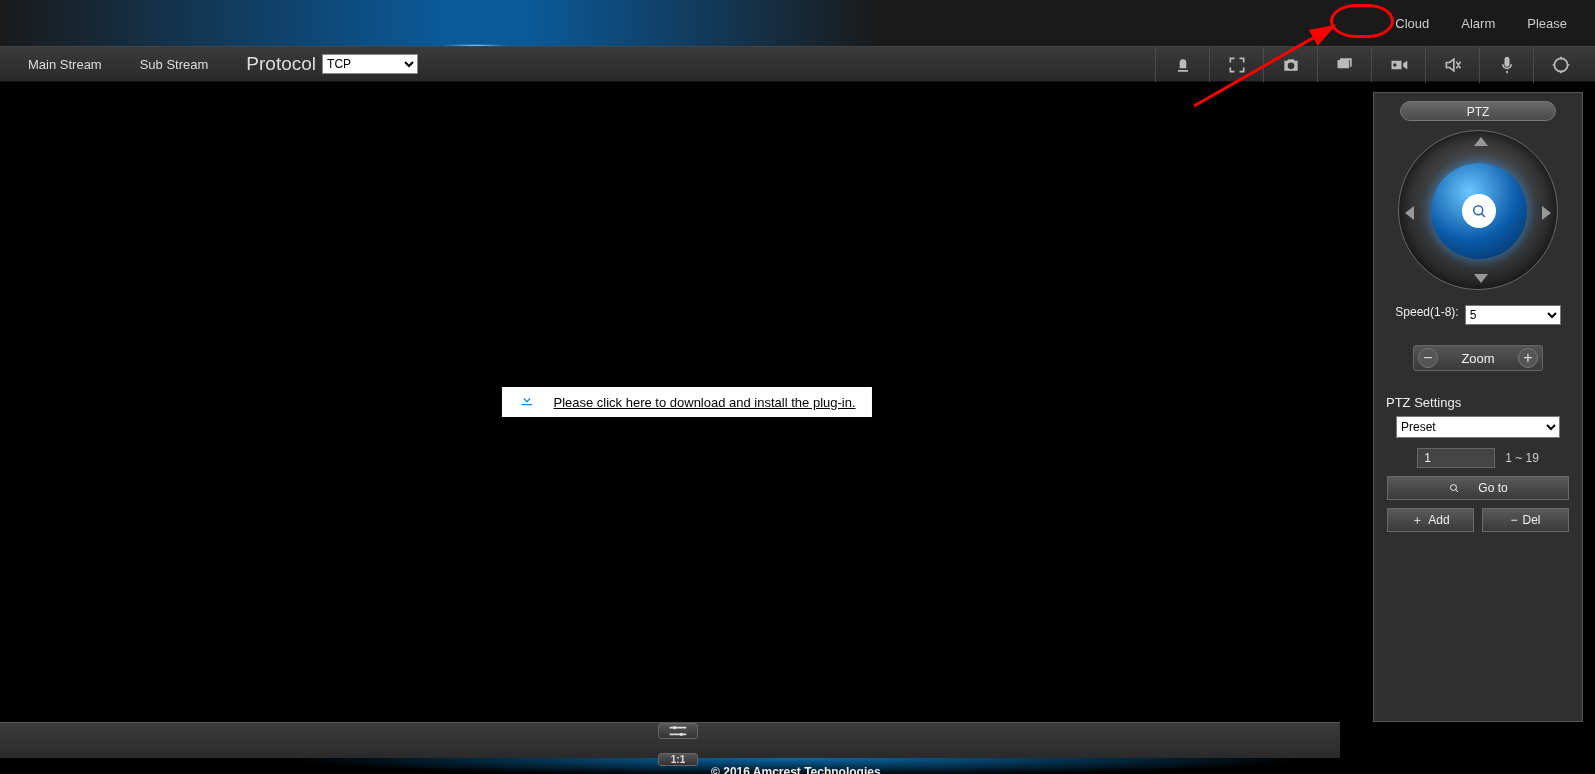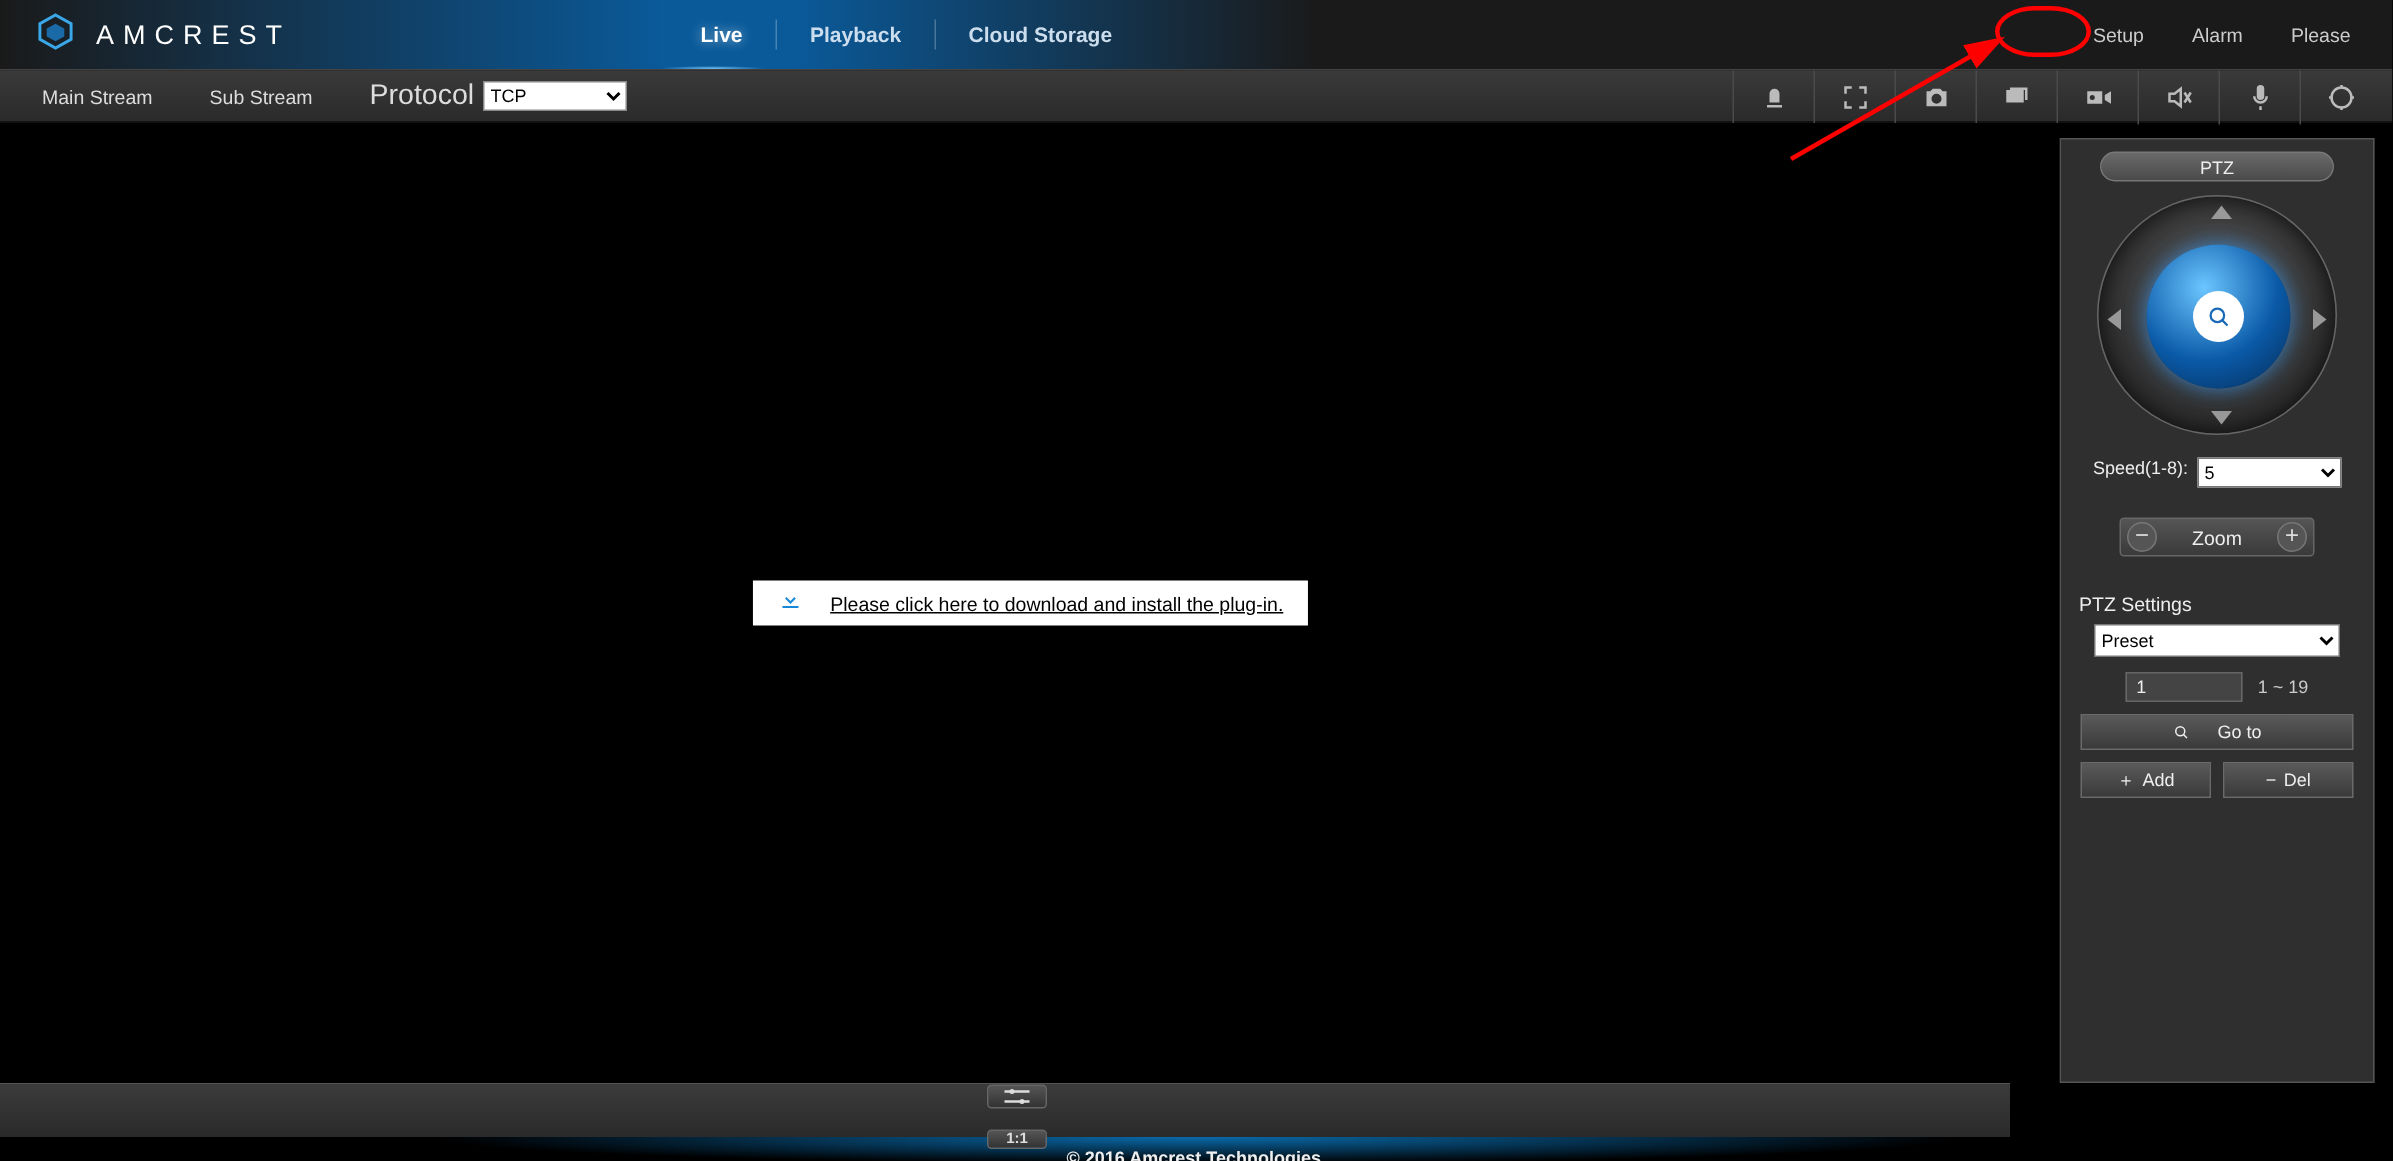--- a/index.html
+++ b/index.html
@@ -99,37 +99,23 @@
 
 .annot { position:absolute; pointer-events:none; }
 .annot-circle { left:1330px; top:4px; width:64px; height:34px; border:3px solid #f00; border-radius: 50% / 60%; }
 .annot-arrow { left:1186px; top:18px; }
 .annot-arrow svg { width:170px; height:96px; }
 </style>
 </head>
 <body>
 
 <div class="header">
-  <div class="logo">
-    <span class="logo-icon">
-      <svg viewBox="0 0 40 40">
-          <polygon points="20,3 36,12 36,28 20,37 4,28 4,12" fill="none" stroke="#3aa8e8" stroke-width="3"></polygon>
-          <polygon points="20,12 29,17 29,25 20,30 11,25 11,17" fill="#1a6aa8"></polygon>
-        </svg>
-    </span>
-    <span class="logo-text">AMCREST</span>
-  </div>
-  <div class="nav-tabs">
-    <span class="nav-tab active">Live</span>
-    <span class="nav-tab">Playback</span>
-    <span class="nav-tab">Cloud Storage</span>
-  </div>
   <div class="nav-glow"></div>
   <div class="right-links">
-    <span class="right-link">Setup</span>
+    <span class="right-link">Cloud</span>
     <span class="right-link">Alarm</span>
     <span class="right-link">Please</span>
   </div>
 </div>
 
 <div class="subbar">
   <span class="stream-link">Main Stream</span>
   <span class="stream-link">Sub Stream</span>
   <span class="proto-label">Protocol</span>
   <select class="proto-select">

